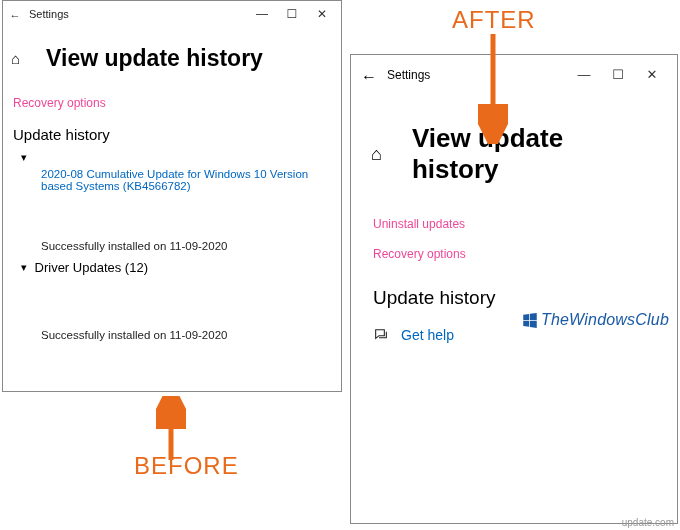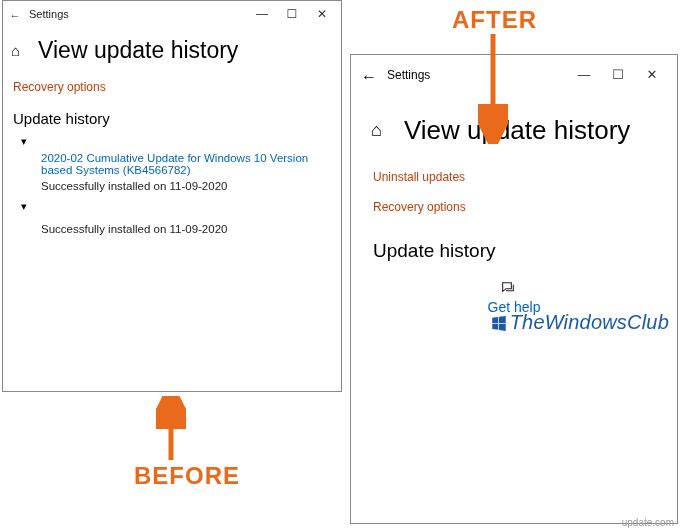--- a/index.html
+++ b/index.html
@@ -54,28 +54,28 @@
   .titlebar2 .winbtn { width: 34px; font-size: 13px; }
   .heading-row {
     display: flex;
     align-items: center;
     padding: 2px 8px 6px 8px;
   }
   .heading-row .home-icon {
     font-size: 15px; margin-right: 10px;
   }
   .heading-row h1 {
-    margin: 8px;
-    font-weight: 400;
+    margin: 16px;
+    font-weight: 700;
     font-size: 23px;
   }
   .heading-row.big h1 { font-size: 26px; }
   .heading-row.big .home-icon { font-size: 18px; margin-right: 14px; }
   .link {
-    color: #c2410c;
+    color: #ec4899;
     font-size: 12px;
     padding: 2px 10px;
     cursor: pointer;
   }
   .link.big { font-size: 12px; padding: 10px 22px 6px 22px; display:block; }
   .section-title {
     font-size: 15px;
     padding: 14px 10px 4px 10px;
   }
   .section-title.big { font-size: 19px; padding: 20px 22px 8px 22px; }
@@ -90,51 +90,51 @@
     transform: rotate(0deg);
     font-size: 11px;
     margin-right: 8px;
   }
   .item {
     padding: 2px 10px 2px 38px;
     font-size: 11.5px;
     color: #222;
   }
   .item.link-item { color: #0067c0; }
-  .item.sub { padding-top: 2px; padding-bottom: 4px; }
+  .item.sub { padding-top: 2px; padding-bottom: 4px; margin-top: 44px; }
   .gethelp {
-    display: flex; align-items: center;
-    padding: 10px 22px; font-size: 14px; flex-direction: column;
+    display: flex; 
+    padding: 10px 22px; font-size: 14px;
   }
   .gethelp .chat-icon { font-size: 14px; margin-right: 12px; }
   .gethelp .gh-link { color: #0067c0; }
   .watermark {
     position: absolute;
     right: 8px; top: 256px;
-    font-size: 20px;
+    font-size: 16px;
     color: #1b5aa6;
     font-family: "Segoe UI", Arial, sans-serif;
     display: flex; align-items: center; gap: 2px;
     font-style: italic;
     letter-spacing: 0.2px;
   }
   .watermark .wm-icon {
     width: 18px; height: 18px; display:inline-block;
     font-style: normal;
   }
   .label {
     position: absolute;
     color: #e86a1a;
-    font-weight: 700;
+    font-weight: 400;
     font-size: 24px;
     letter-spacing: 1px;
     text-align: center;
   }
   .label.after { left: 452px; top: 6px; }
-  .label.before { left: 134px; top: 462px; }
+  .label.before { left: 134px; top: 452px; }
   .arrow { position: absolute; }
   .attribution {
     position: absolute;
     right: 6px; bottom: 2px;
     font-size: 10px; color: #999;
   }
 </style>
 </head>
 <body>
 
@@ -150,25 +150,26 @@
   <div class="heading-row">
     <span class="home-icon">⌂</span>
     <h1>View update history</h1>
   </div>
   <div class="link">Recovery options</div>
   <div class="section-title">Update history</div>
 
   <div class="cat">
     <span class="chev">▾</span>
   </div>
-  <div class="item link-item">2020-02 Cumulative Update for Windows 10 Version based Systems (KB4566782)</div>
+  <div class="item link-item">2020-08 Cumulative Update for Windows 10 Version based Systems (KB4566782)</div>
   <div class="item sub">Successfully installed on 11-09-2020</div>
 
   <div class="cat">
     <span class="chev">▾</span>
+    <span>Driver Updates (12)</span>
   </div>
   <div style="height:6px"></div>
   <div class="item sub">Successfully installed on 11-09-2020</div>
   <div style="height:6px"></div>
 </div>
 
 <div class="panel right">
   <div class="titlebar2">
     <span class="back">←</span>
     <span class="title2">Settings</span>

